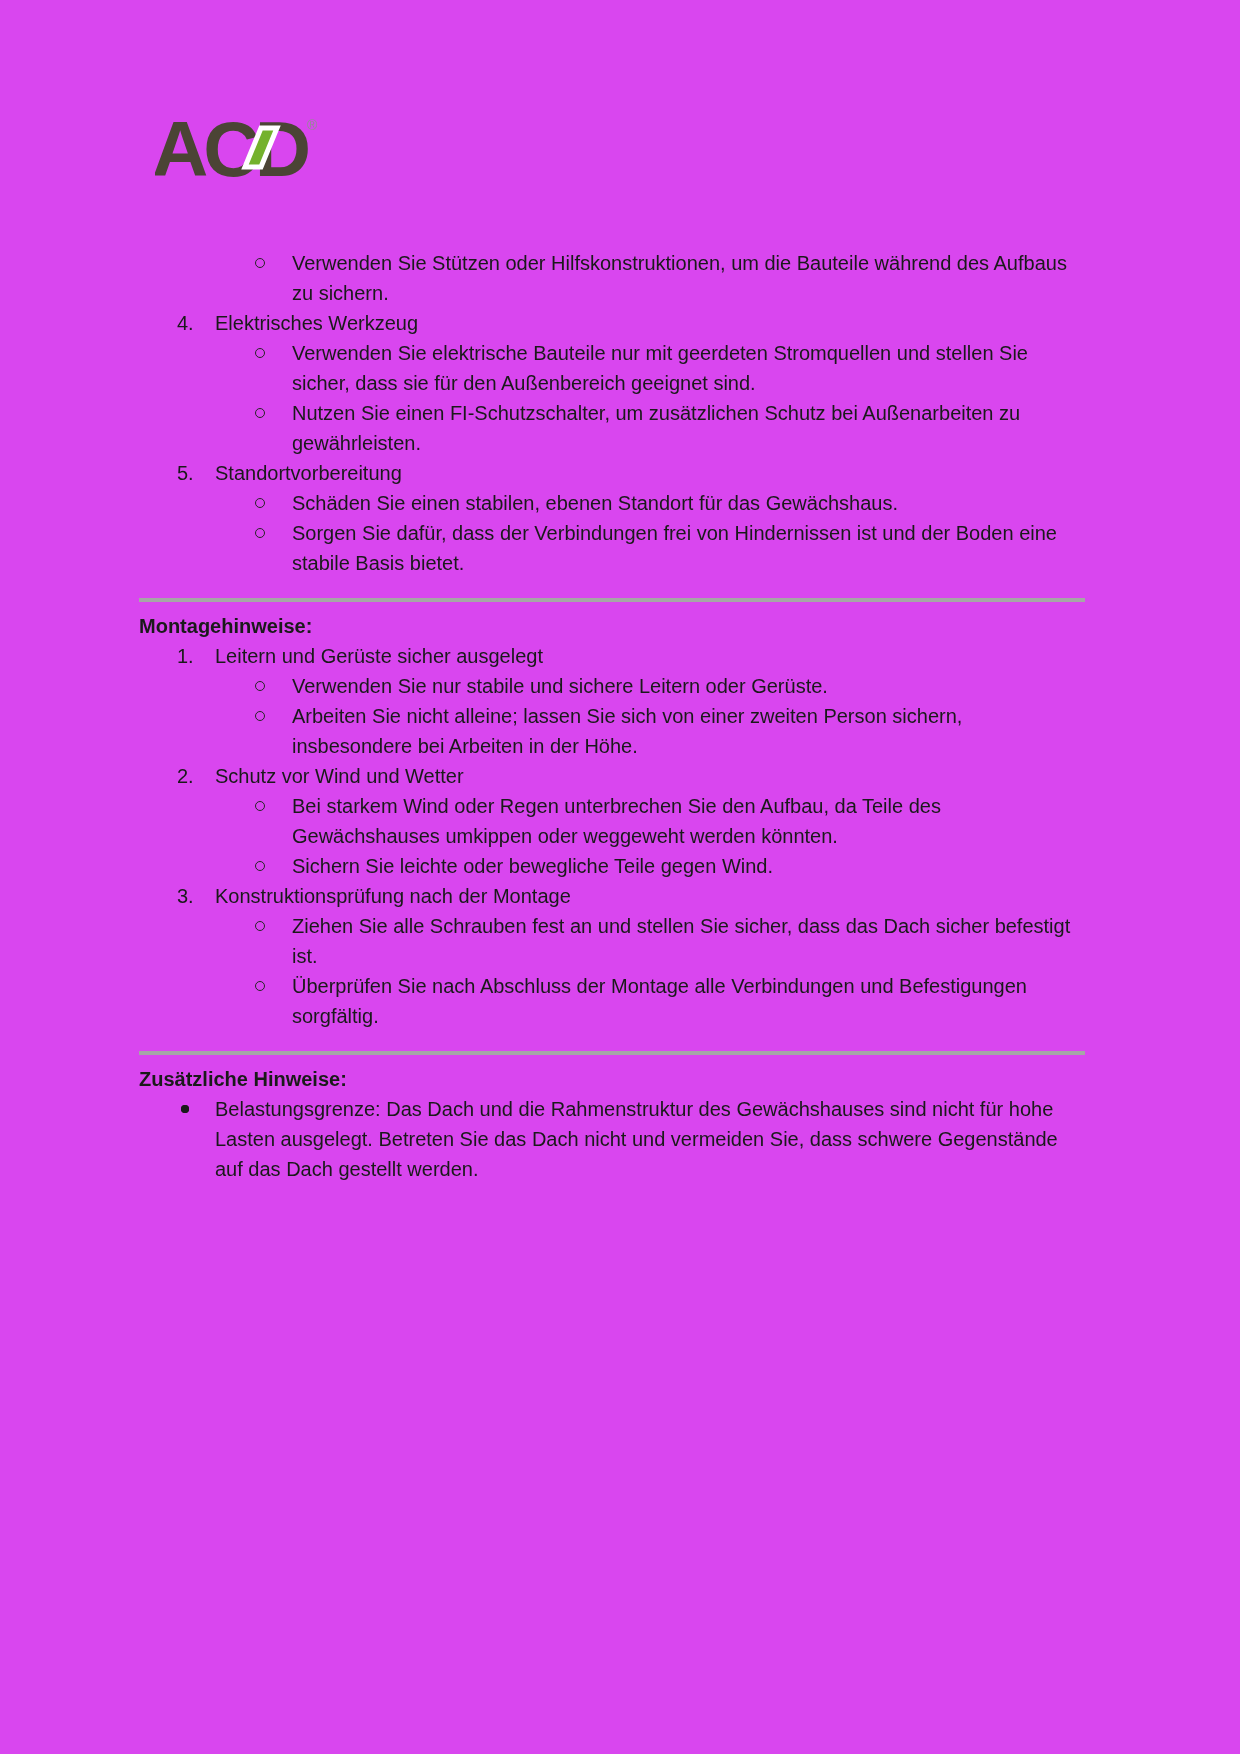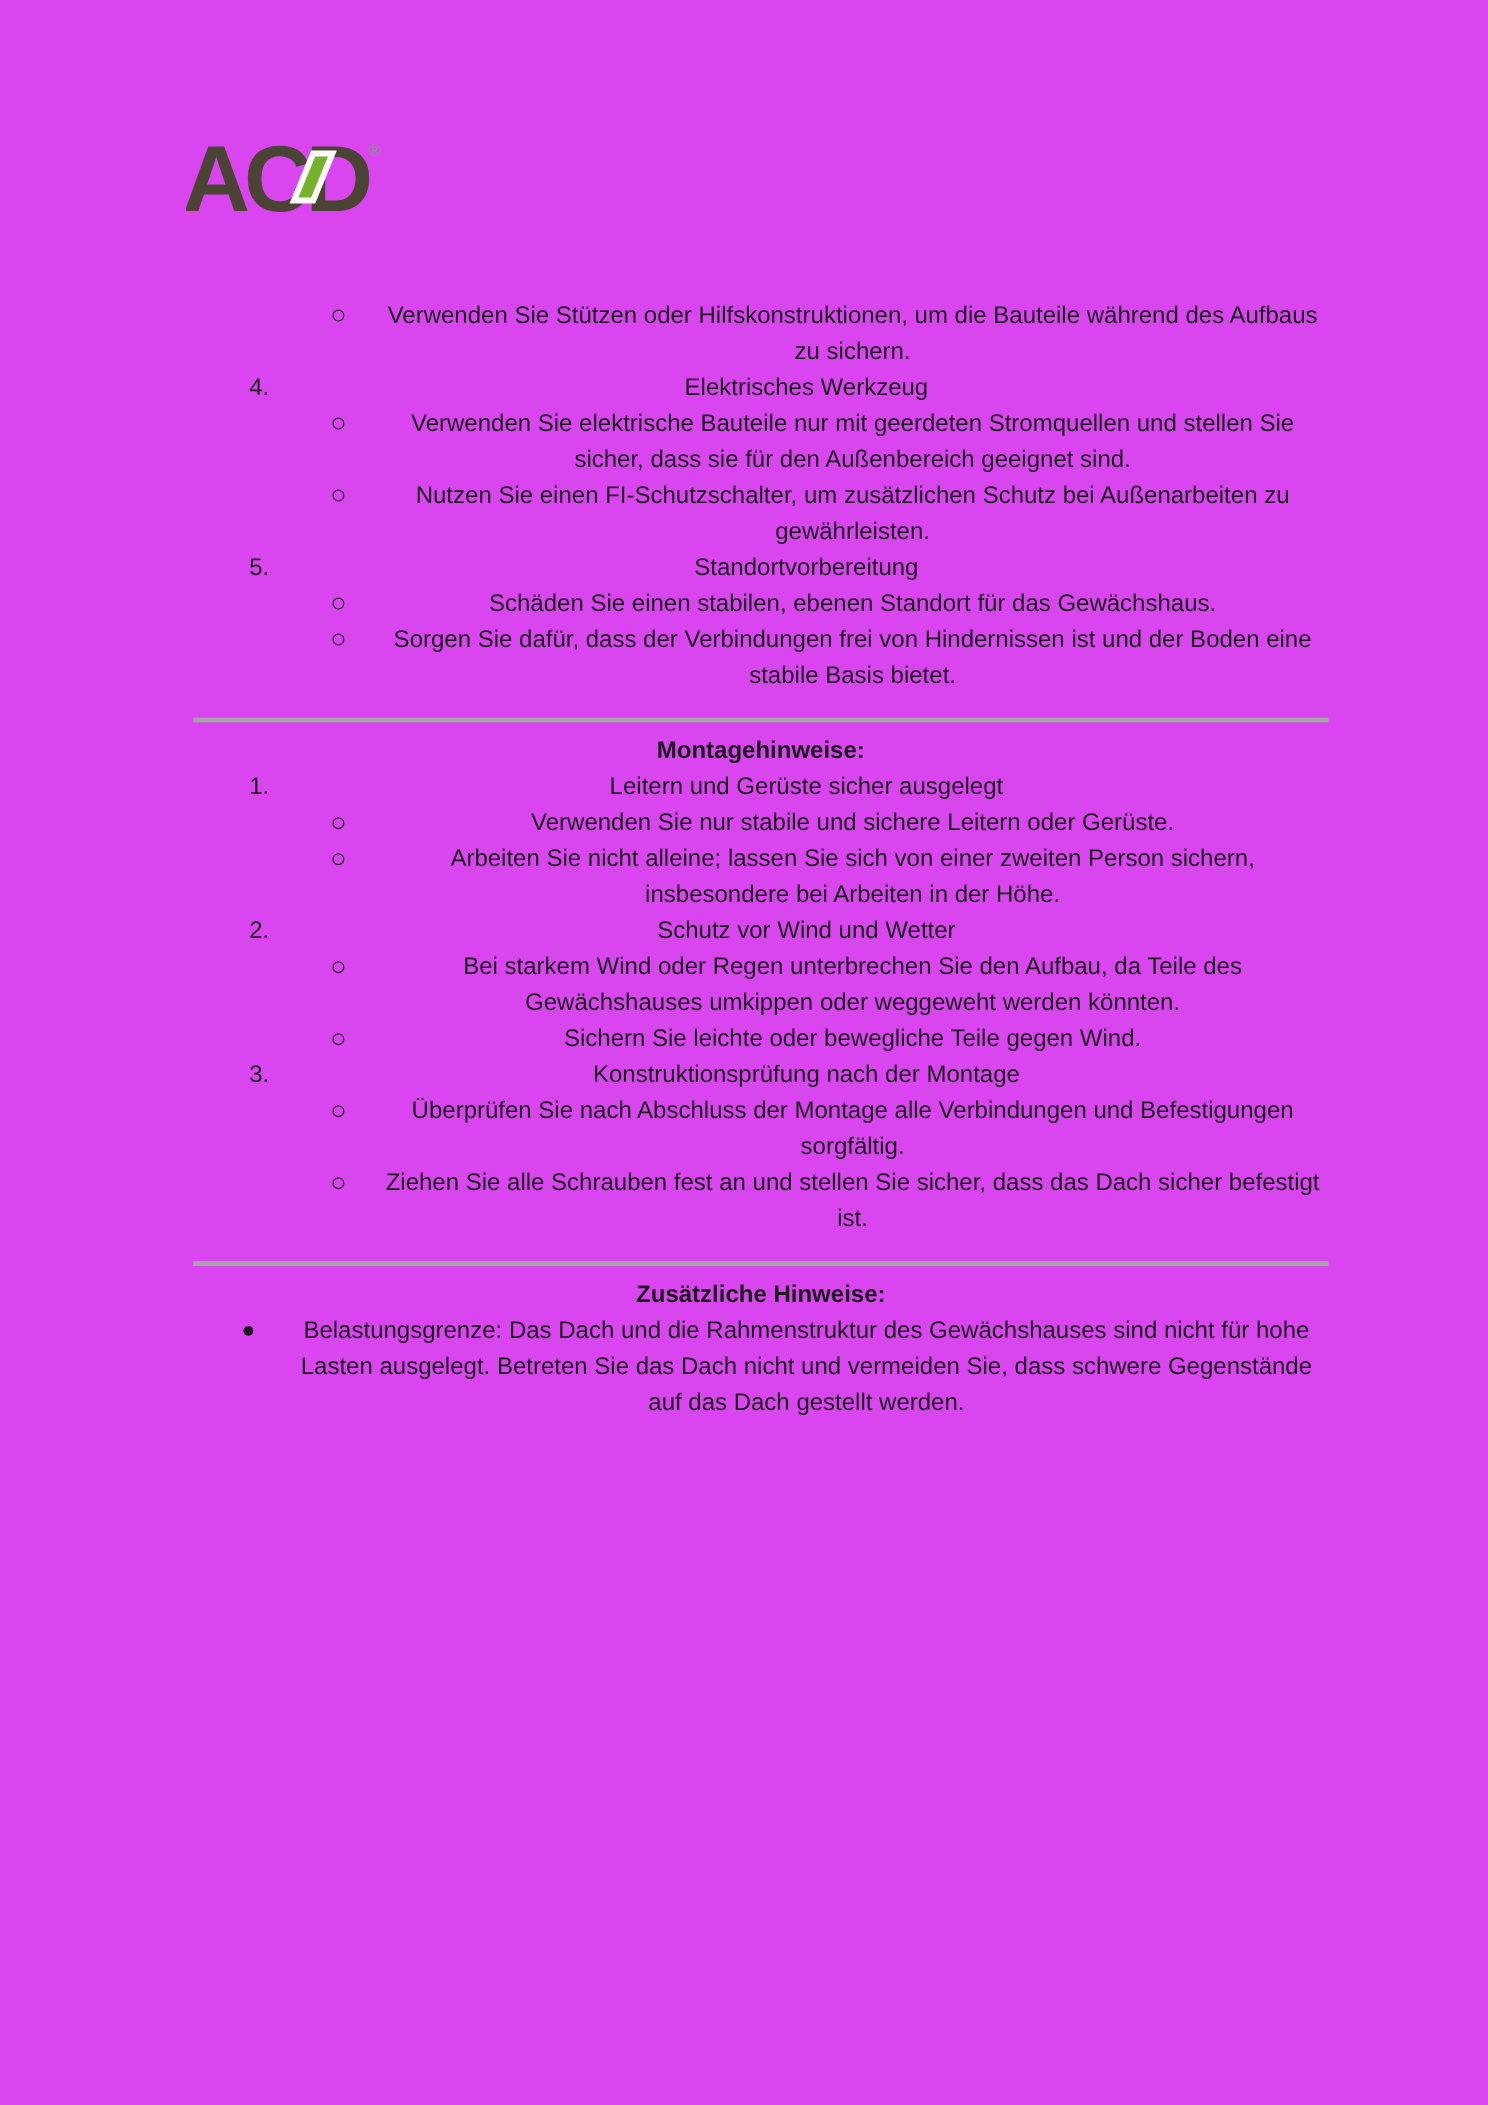--- a/index.html
+++ b/index.html
@@ -9,21 +9,21 @@
     width:1240px; height:1754px;
     background:#d946ef;
     margin:0 auto;
     overflow:hidden;
     font-family:"Liberation Sans", sans-serif;
     font-size:20px; line-height:30px;
     color:#1a1a1a;
   }
   .logo { position:absolute; left:155px; top:112px; }
   .content {
-    position:absolute; left:161px; top:248px; width:946px;text-align:center;
+    position:absolute; left:139px; top:248px; width:946px;
   }
   .li { position:relative; }
   .li .num {
     position:absolute; left:38px; top:0; width:34px;
   }
   .li.lvl1 { padding-left:76px; }
   .li.lvl2 { padding-left:153px; }
   .li.lvl2 .o-marker {
     position:absolute; left:116px; top:10px;
     width:10px; height:10px; box-sizing:border-box;
@@ -112,25 +112,25 @@
     <div class="li lvl2">
       <span class="o-marker"></span>
       <span>Sichern Sie leichte oder bewegliche Teile gegen Wind.</span>
     </div>
     <div class="li lvl1">
       <span class="num">3.</span>
       <span>Konstruktionsprüfung nach der Montage</span>
     </div>
     <div class="li lvl2">
       <span class="o-marker"></span>
-      <span>Überprüfen Sie nach Abschluss der Montage alle Verbindungen und Befestigungen sorgfältig.</span>
+      <span>Ziehen Sie alle Schrauben fest an und stellen Sie sicher, dass das Dach sicher befestigt ist.</span>
     </div>
     <div class="li lvl2">
       <span class="o-marker"></span>
-      <span>Ziehen Sie alle Schrauben fest an und stellen Sie sicher, dass das Dach sicher befestigt ist.</span>
+      <span>Überprüfen Sie nach Abschluss der Montage alle Verbindungen und Befestigungen sorgfältig.</span>
     </div>
 
     <div class="divider"></div>
 
     <div class="section-h">Zusätzliche Hinweise:</div>
 
     <div class="li bullet">
       <span class="dot-marker"></span>
     </div>
     <div class="li bullet">

